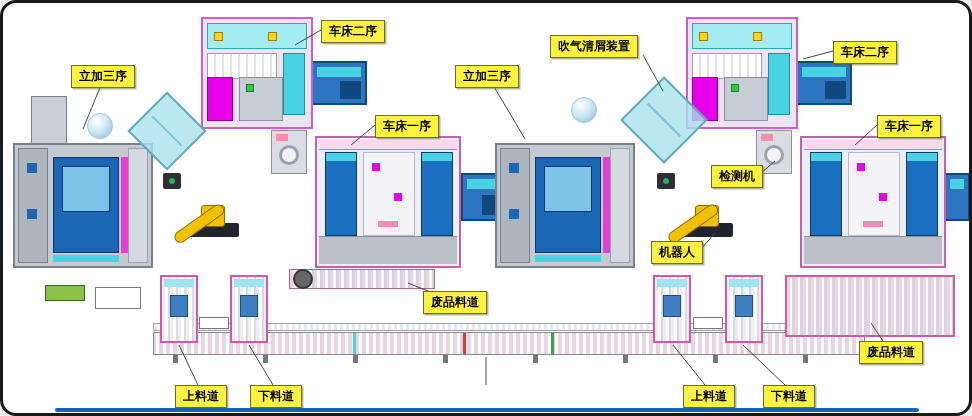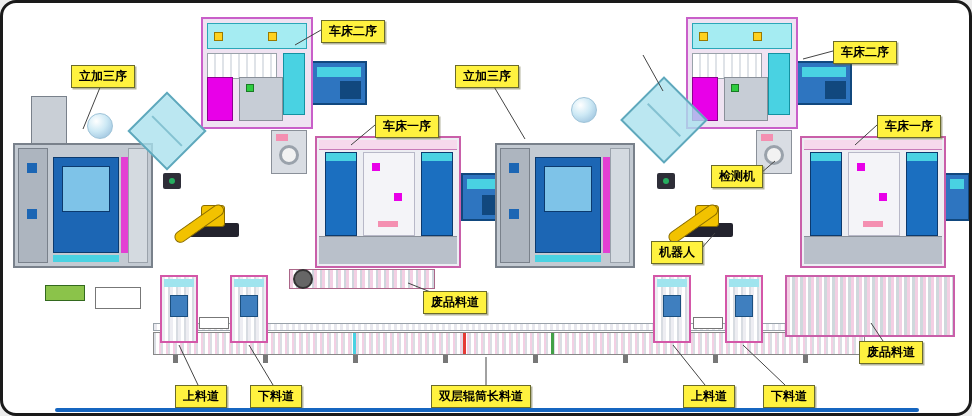--- a/index.html
+++ b/index.html
@@ -268,27 +268,27 @@
     <line x1="270" y1="382" x2="246" y2="342"></line>
     <line x1="483" y1="382" x2="483" y2="354"></line>
     <line x1="702" y1="382" x2="670" y2="342"></line>
     <line x1="782" y1="382" x2="740" y2="342"></line>
     <line x1="880" y1="338" x2="868" y2="320"></line>
   </svg>
 
   <div class="lbl" style="left:318px;top:17px">车床二序</div>
   <div class="lbl" style="left:68px;top:62px">立加三序</div>
   <div class="lbl" style="left:372px;top:112px">车床一序</div>
+  <div class="lbl" style="left:547px;top:32px">吹气清屑装置</div>
   <div class="lbl" style="left:452px;top:62px">立加三序</div>
   <div class="lbl" style="left:830px;top:38px">车床二序</div>
   <div class="lbl" style="left:874px;top:112px">车床一序</div>
   <div class="lbl" style="left:708px;top:162px">检测机</div>
   <div class="lbl" style="left:648px;top:238px">机器人</div>
   <div class="lbl" style="left:420px;top:288px">废品料道</div>
   <div class="lbl" style="left:172px;top:382px">上料道</div>
   <div class="lbl" style="left:247px;top:382px">下料道</div>
-  <div class="lbl" style="left:428px;top:382px">双层辊筒长料道</div>
   <div class="lbl" style="left:680px;top:382px">上料道</div>
   <div class="lbl" style="left:760px;top:382px">下料道</div>
   <div class="lbl" style="left:856px;top:338px">废品料道</div>
 
   <div class="part blueline"></div>
 </div>
 
 </body></html>

